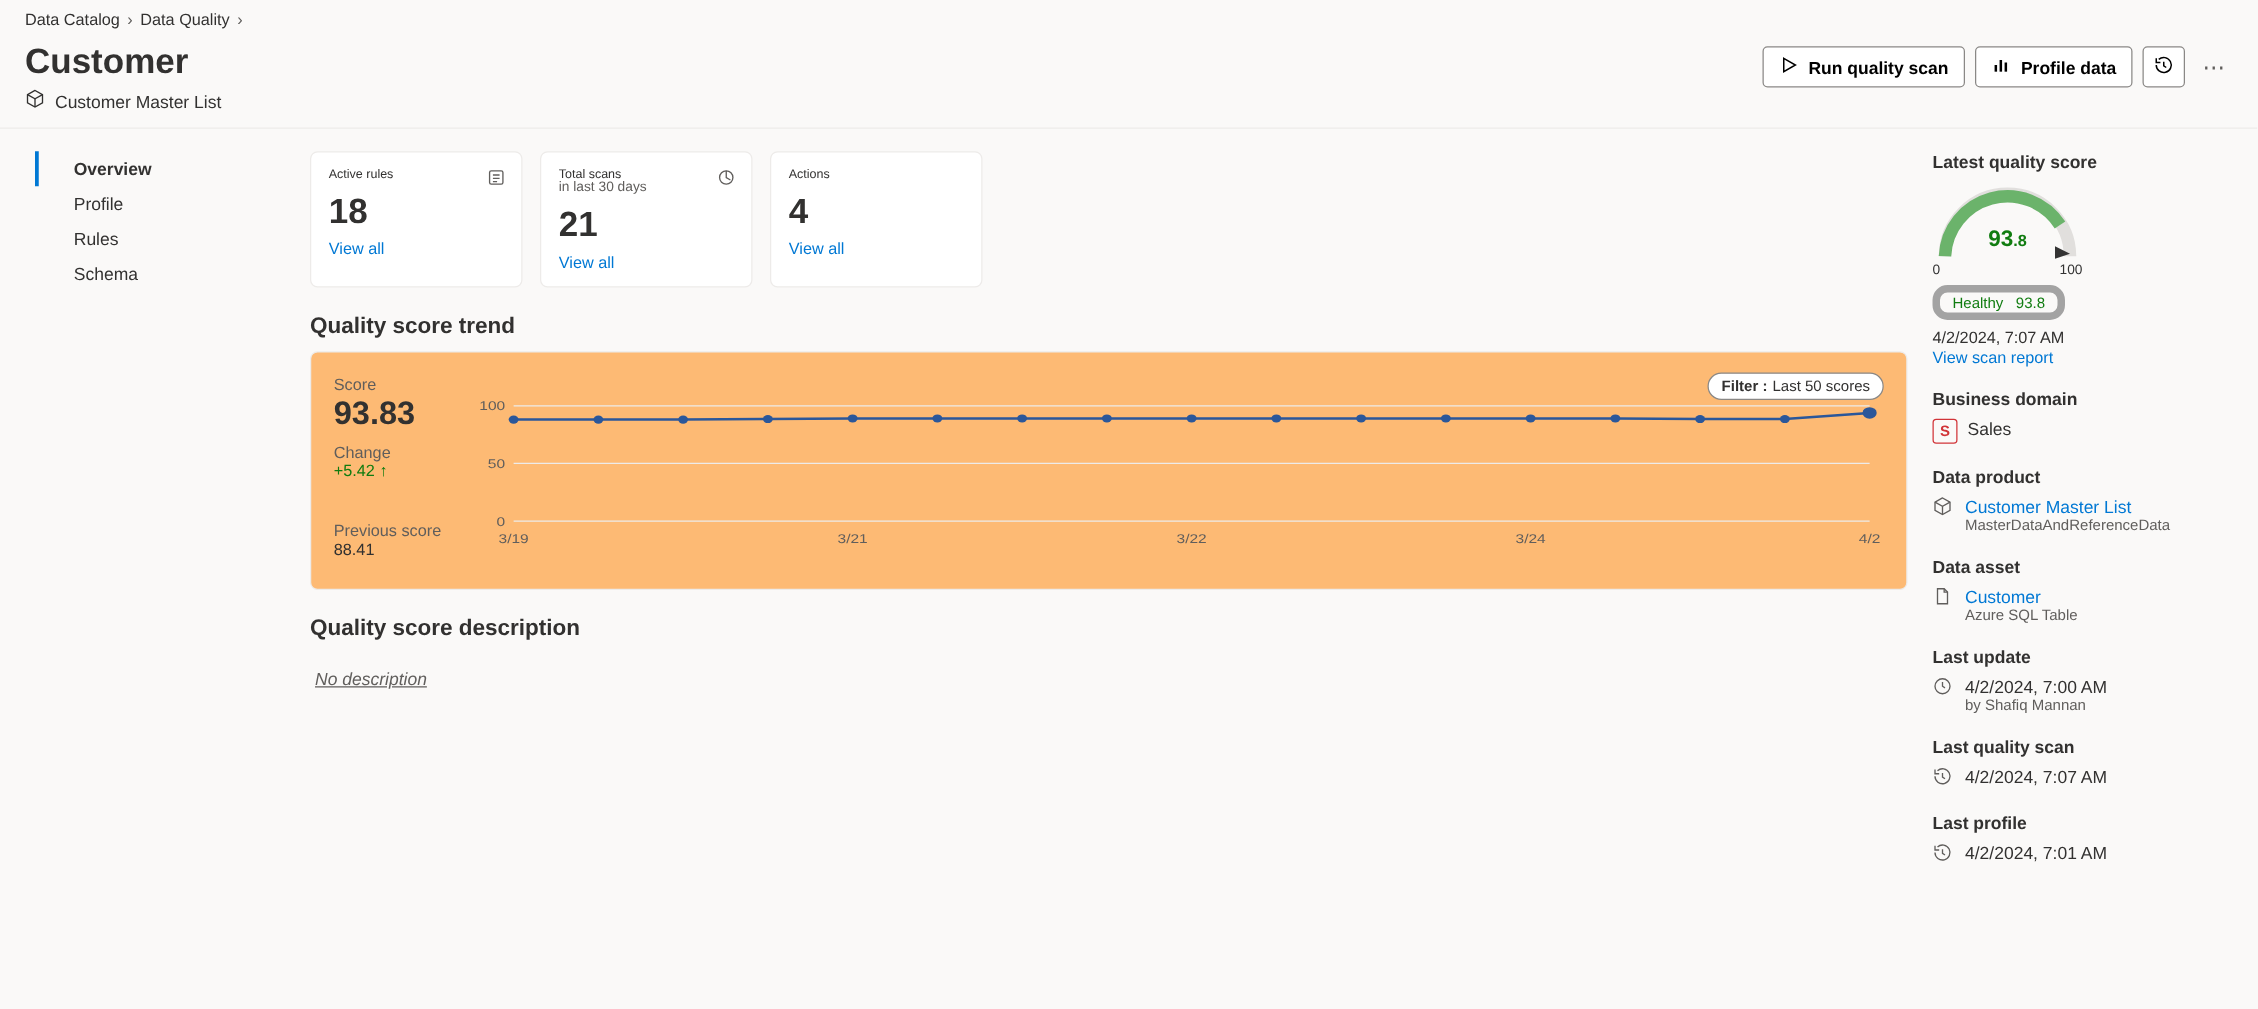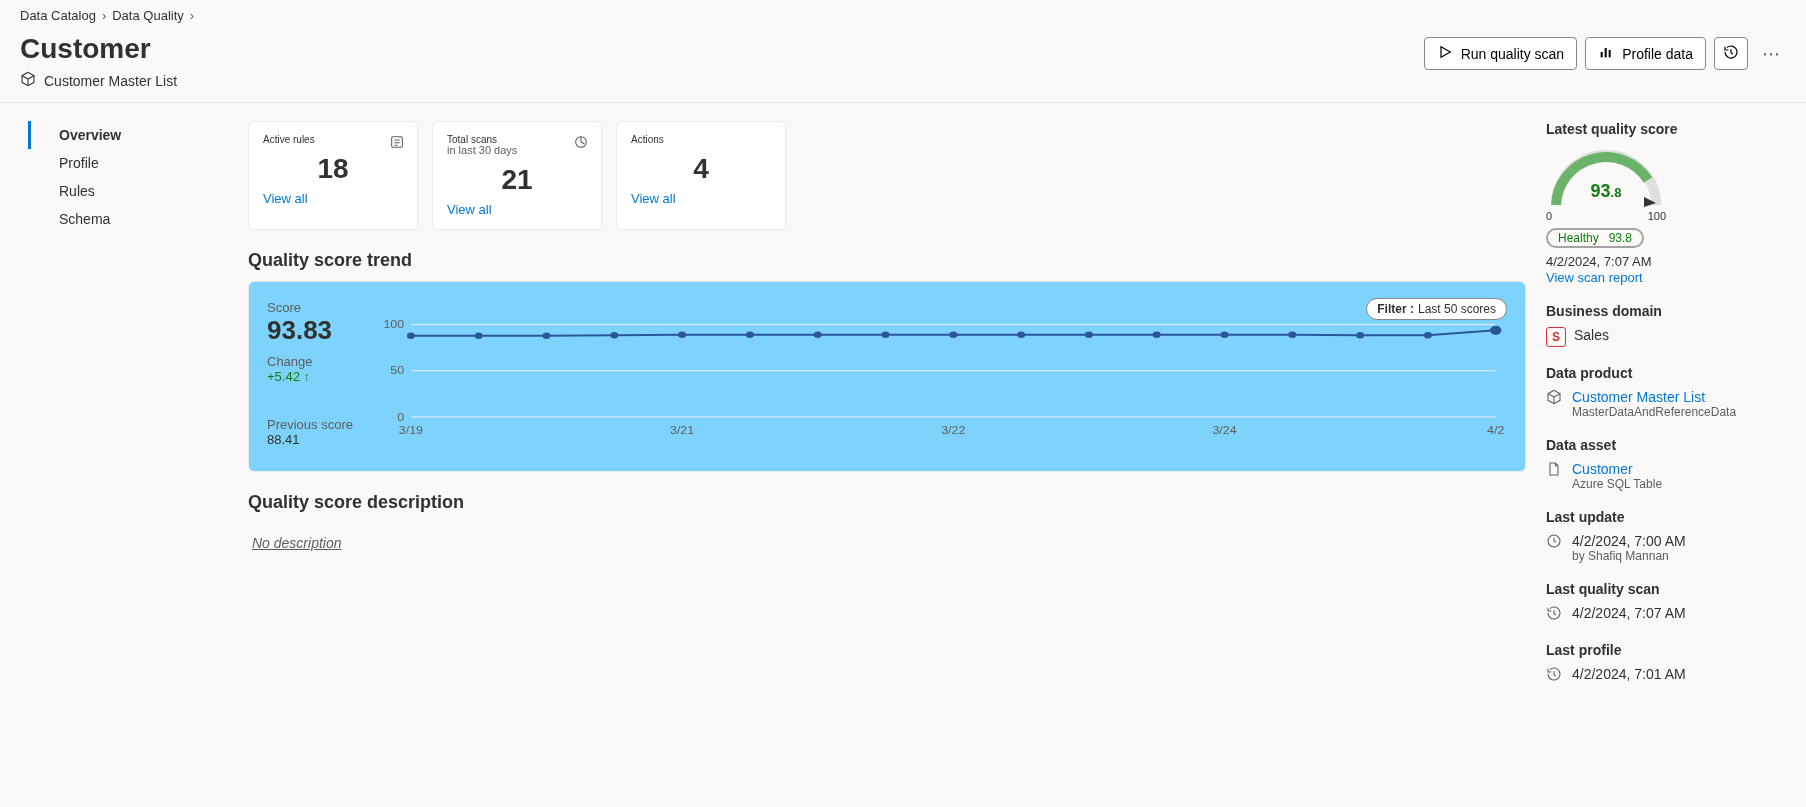--- a/index.html
+++ b/index.html
@@ -19,21 +19,21 @@
 
   .header-row { display:flex; justify-content:space-between; align-items:flex-start; margin-top:10px; }
   .title-block h1 { font-size:28px; font-weight:600; }
   .sub-line { display:flex; align-items:center; gap:8px; margin-top:6px; color:#323130; font-size:14px; }
   .cube-icon svg { width:16px; height:16px; }
 
   .actions { display:flex; align-items:center; gap:8px; margin-top:4px;}
   .btn {
     display:inline-flex; align-items:center; gap:8px;
     background:#fff; border:1px solid #8a8886; border-radius:4px;
-    padding:6px 12px; font-size:14px; font-weight:400; cursor:pointer;
+    padding:6px 12px; font-size:14px; font-weight:700; cursor:pointer;
   }
   .btn svg { width:16px; height:16px; }
   .btn.icon-only { padding:6px 8px; }
   .more-dots { font-size:18px; padding:4px 6px; cursor:pointer; color:#605e5c; }
 
   
   .body-wrap { display:flex;padding-left:28px; }
   .sidenav { width:200px; padding:18px 0; }
   .sidenav .nav-item {
     display:block; padding:6px 20px 6px 28px; font-size:14px; font-weight:600;
@@ -47,30 +47,30 @@
   .right-col { width:240px; flex-shrink:0; }
 
   
   .cards-row { display:flex; gap:14px; }
   .card {
     background:#fff; border:1px solid #edebe9; border-radius:6px;
     padding:12px 14px 12px 14px; width:170px; position:relative;
   }
   .card .card-title { font-size:10px; color:#323130; }
   .card .card-sub { font-size:11px; color:#605e5c; margin-top:-1px;}
-  .card .card-value { font-size:28px; font-weight:600; margin-top:8px;text-align:center; }
+  .card .card-value { font-size:28px; font-weight:600; margin-top:8px; }
   .card .card-link { display:inline-block; margin-top:6px; font-size:13px; }
   .card .card-icon { position:absolute; top:12px; right:12px; color:#605e5c; }
   .card .card-icon svg { width:16px; height:16px; }
 
   
   .section-title { font-size:18px; font-weight:600; margin:20px 0 10px 0; }
 
   
-  .trend-panel { background:#7dd3fc; border:1px solid #edebe9; border-radius:6px; padding:16px 18px; }
+  .trend-panel { background:#fdba74; border:1px solid #edebe9; border-radius:6px; padding:16px 18px; }
   .trend-inner { display:flex; gap:20px; }
   .trend-left { width:90px; flex-shrink:0; }
   .trend-left .lbl { font-size:13px; color:#605e5c; margin-top:2px;}
   .trend-left .big { font-size:26px; font-weight:600; }
   .trend-left .chg { font-size:13px; color:#107c10; margin-bottom:24px; }
   .trend-left .small { font-size:13px; color:#323130; }
   .trend-left .prev { font-size:13px; color:#605e5c;margin-top:33px; }
   .trend-left .block { margin-bottom:8px; }
 
   .chart-wrap { flex:1; position:relative; }
@@ -84,21 +84,21 @@
 
   .desc-empty { font-style:italic; color:#605e5c; padding:12px 4px;text-decoration:underline; }
 
   
   .r-title { font-size:14px; font-weight:600; margin-bottom:8px; }
   .gauge-wrap { position:relative; width:120px; margin-bottom:6px;}
   .gauge-score-center { position:absolute; left:0; right:0; top:36px; text-align:center; font-size:18px; font-weight:600; color:#107c10; }
   .gauge-score-center .dec { font-size:13px; font-weight:600; }
   .gauge-ends { display:flex; justify-content:space-between; font-size:11px; color:#333; width:120px; margin-top:-14px; }
   .health-pill {
-    display:inline-flex; align-items:center; gap:10px; border:2px solid #a3a3a3;
+    display:inline-flex; align-items:center; gap:10px; border:6px solid #a3a3a3;
     border-radius:12px; padding:1px 10px; font-size:12px; color:#107c10; margin-top:6px;
   }
   .r-sub { font-size:13px; margin-top:6px; }
   .r-section { margin-top:18px; }
   .r-row { display:flex; align-items:flex-start; gap:8px; margin-top:4px;}
   .r-row .ic { width:18px; flex-shrink:0; color:#605e5c;}
   .r-row .ic svg { width:16px; height:16px;}
   .r-row .txt { font-size:14px; }
   .r-row .sub { font-size:12px; color:#605e5c; }
   .s-badge {

